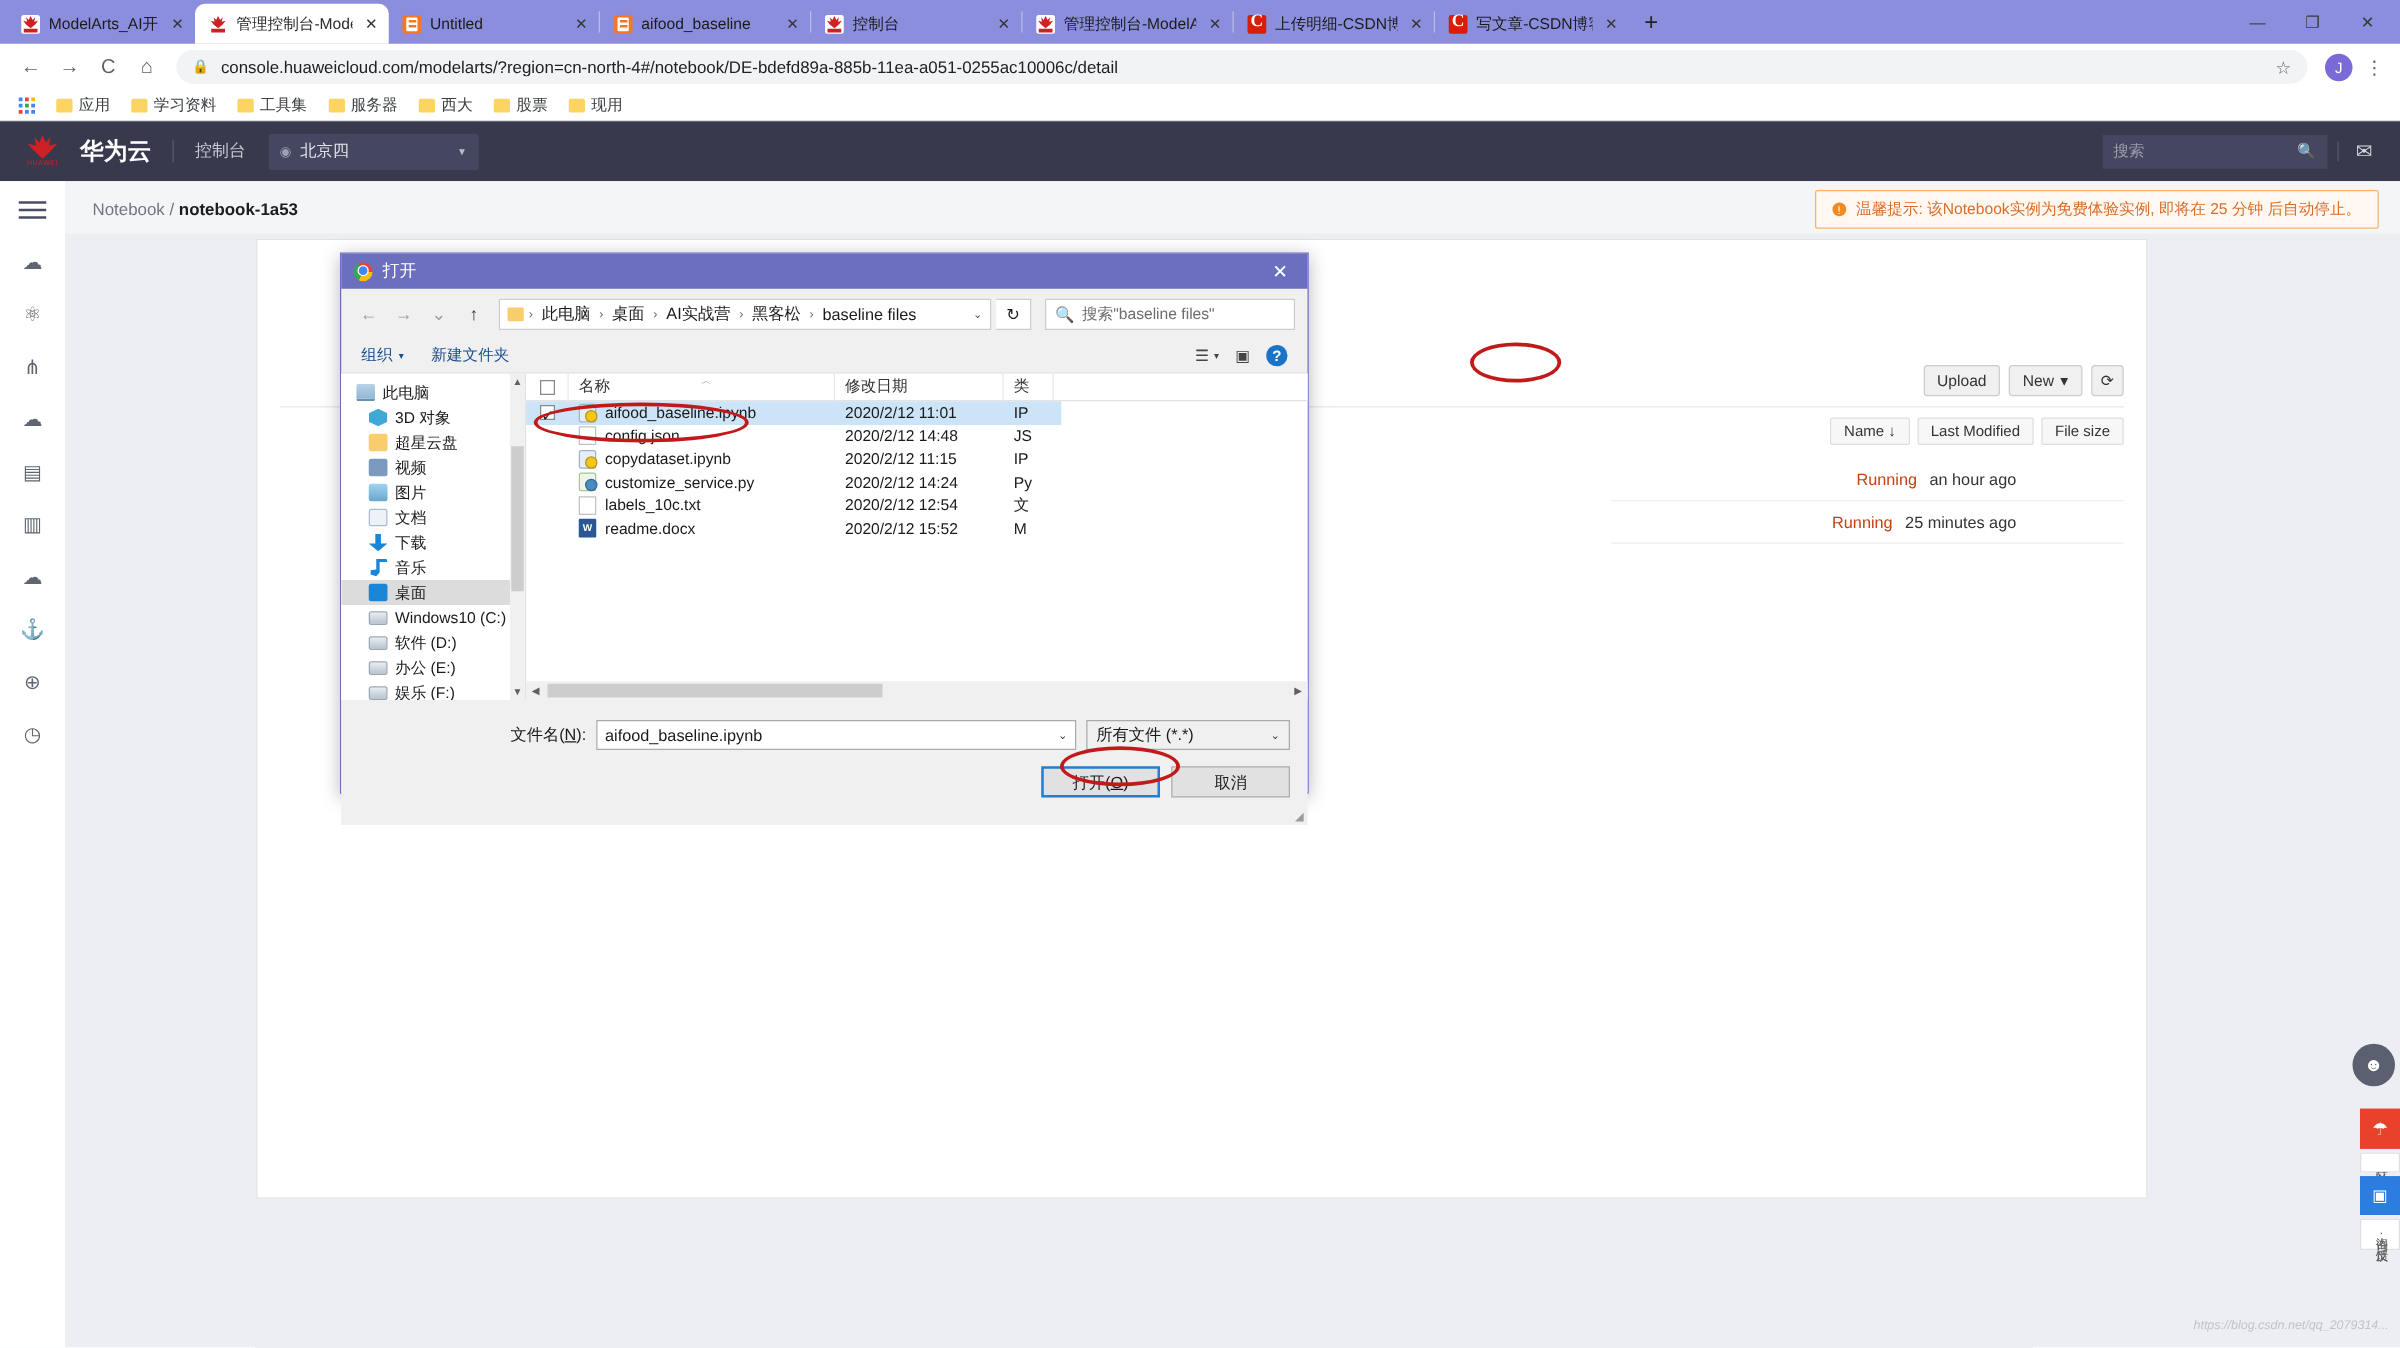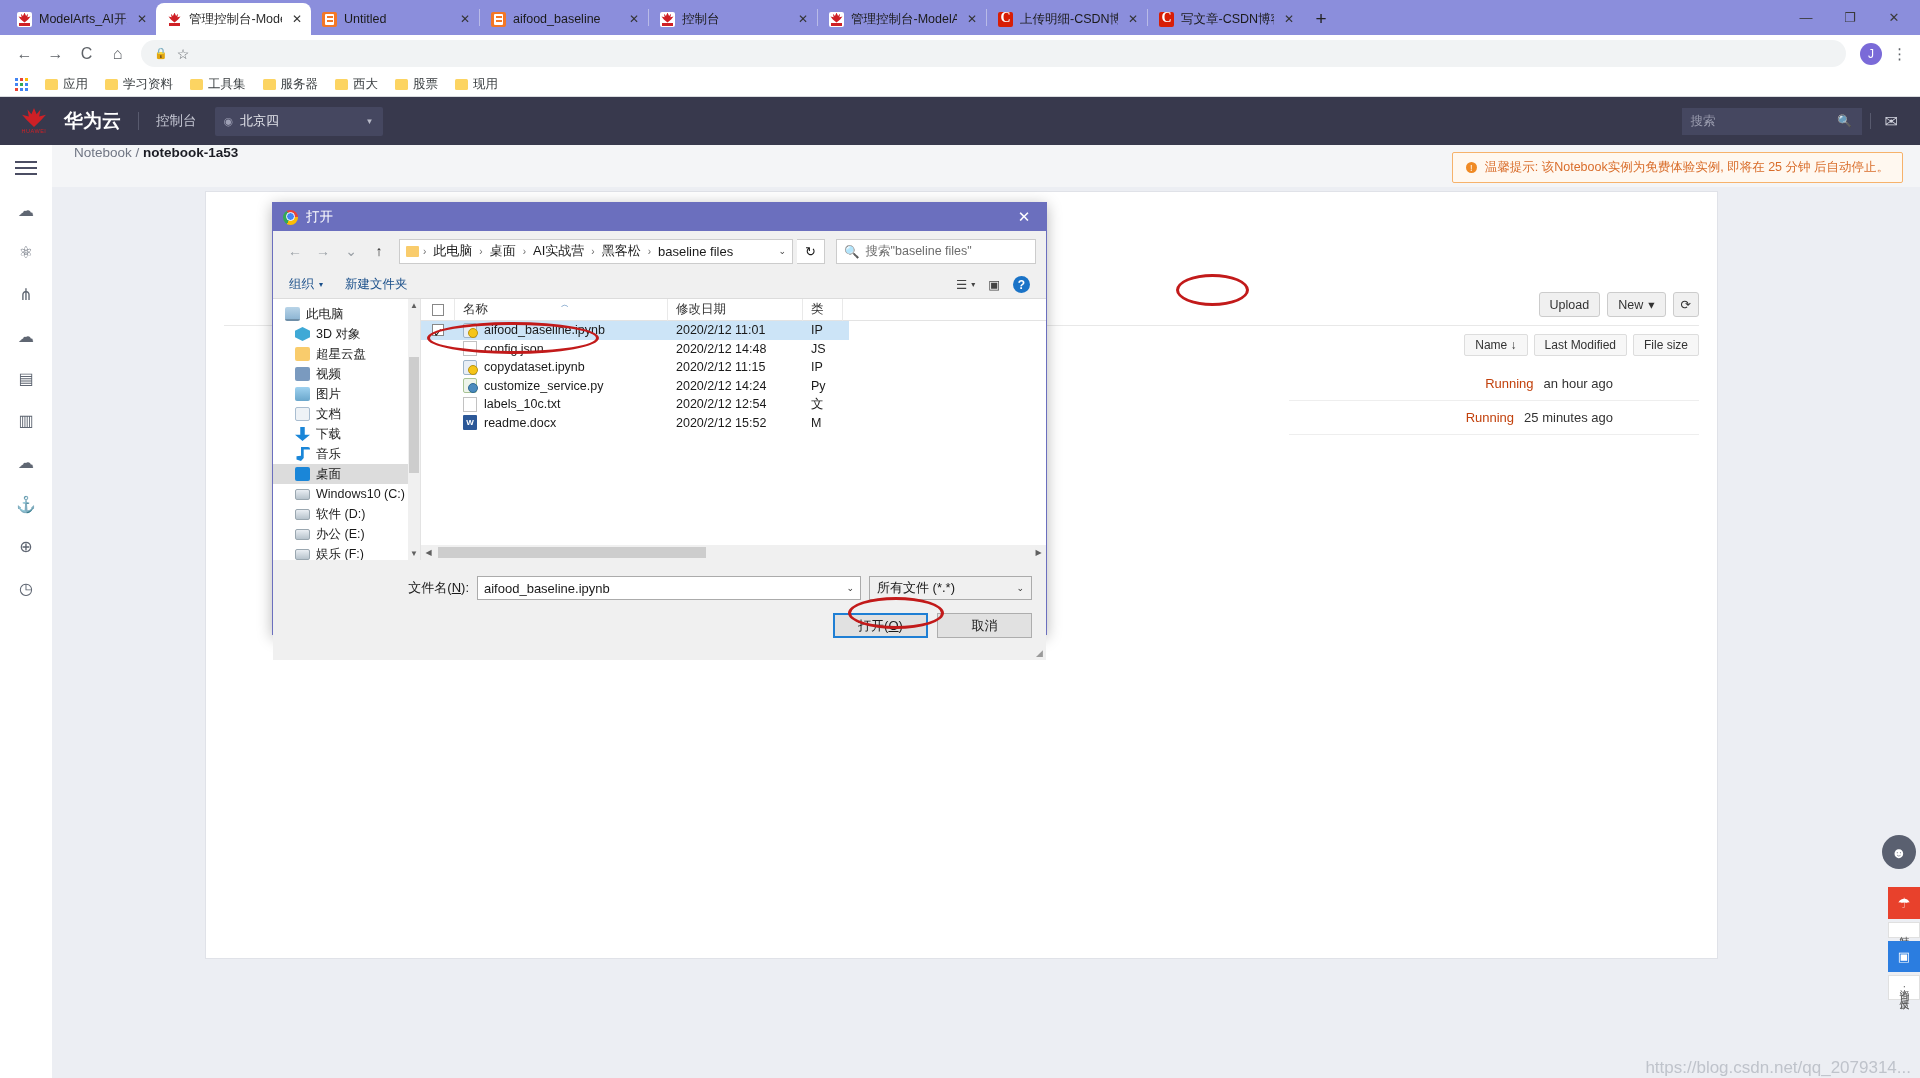--- a/index.html
+++ b/index.html
@@ -117,21 +117,21 @@
     margin-left:auto; width:180px; height:27px; background:#454760; display:flex; align-items:center;
     padding:0 9px; font-size:12.5px; color:#9b9daf;
   }
   .hw-search .mag{ margin-left:auto; font-size:12px; }
   .hw-nav{ display:flex; align-items:center; gap:0; }
   .hw-nav a{ color:#d4d6e0; padding:0 17px; font-size:13.5px; text-decoration:none; cursor:pointer; white-space:nowrap; }
   .hw-mail{ margin:0 22px 0 14px; font-size:16px; color:#d4d6e0; cursor:pointer; }
   .hw-vsep{ width:1px; height:16px; background:#585a6e; margin-left:8px; }
 
   .hw-subbar{
-    height:46px; background:#f4f5f7; display:flex; border-bottom:1px solid #e3e5ea;
+    height:46px; background:#f4f5f7; display:flex; align-items:center; border-bottom:1px solid #e3e5ea;
     position:relative;
   }
   .hamburger{
     width:52px; height:46px; display:flex; flex-direction:column; align-items:center; justify-content:center;
     gap:4px; background:#fff; cursor:pointer;
   }
   .hamburger i{ width:22px; height:2px; background:#4b4d63; display:block; }
   .breadcrumb{ padding-left:22px; font-size:13.5px; color:#707684; }
   .breadcrumb b{ color:#1b1c24; }
   .banner{
@@ -186,21 +186,21 @@
   
   .float-col{ position:absolute; right:0; top:640px; width:32px; display:flex; flex-direction:column; gap:3px; }
   .fw{ width:32px; background:#fff; border:1px solid #e0e0e0; display:flex; flex-direction:column;
        align-items:center; justify-content:center; font-size:10px; color:#555; padding:5px 0; }
   .fw.red{ background:#e8412c; color:#fff; border-color:#e8412c; font-size:14px; padding:7px 0; }
   .fw.blue{ background:#2b7de0; color:#fff; border-color:#2b7de0; font-size:13px; padding:7px 0; }
   .fw-round{ position:absolute; right:4px; top:648px; width:34px; height:34px; border-radius:50%;
              background:#5a6070; color:#fff; display:flex; align-items:center; justify-content:center; font-size:15px; }
   .fw-txt{ writing-mode:vertical-rl; letter-spacing:2px; line-height:1.2; }
 
-  .watermark{ position:absolute; right:9px; bottom:0; font-size:17px; color:#bfc3cb; }
+  .watermark{ position:absolute; right:9px; bottom:12px; font-size:10px; color:#bfc3cb;font-style:italic; }
 
   
   .dlg{
     position:absolute; left:272px; top:202px; width:775px; height:433px;
     background:#f0f0f0; border:1px solid #6b6fbe; box-shadow:0 3px 14px rgba(0,0,0,0.28);
     font-size:13px; color:#1a1a1a;
   }
   .dlg-title{
     height:28px; background:#6b6fbe; display:flex; align-items:center; padding:0 0 0 10px; gap:8px;
     color:#fff; font-size:13.5px;
@@ -365,20 +365,21 @@
   </div>
 </div>
 
 <div class="browser-toolbar">
   <div class="nav-ic">←</div>
   <div class="nav-ic">→</div>
   <div class="nav-ic">C</div>
   <div class="nav-ic">⌂</div>
   <div class="omnibox">
     <span class="lock">🔒</span>
+    <span class="omni-url">console.huaweicloud.com/modelarts/?region=cn-north-4#/notebook/DE-bdefd89a-885b-11ea-a051-0255ac10006c/detail</span>
     <span class="star">☆</span>
   </div>
   <div class="profile-circle">J</div>
   <div class="kebab">⋮</div>
 </div>
 
 <div class="bookmarks">
   <div class="bm">
     <span class="apps-grid">
         <i></i>

